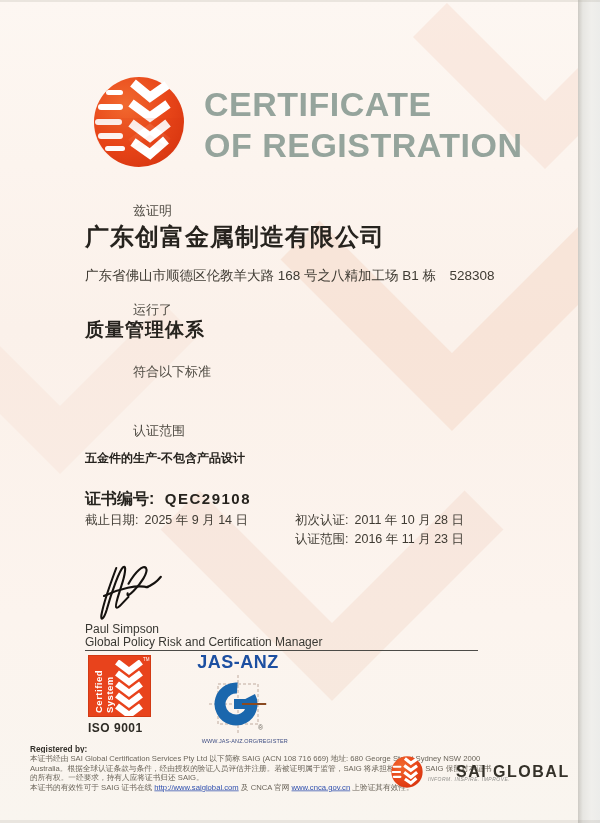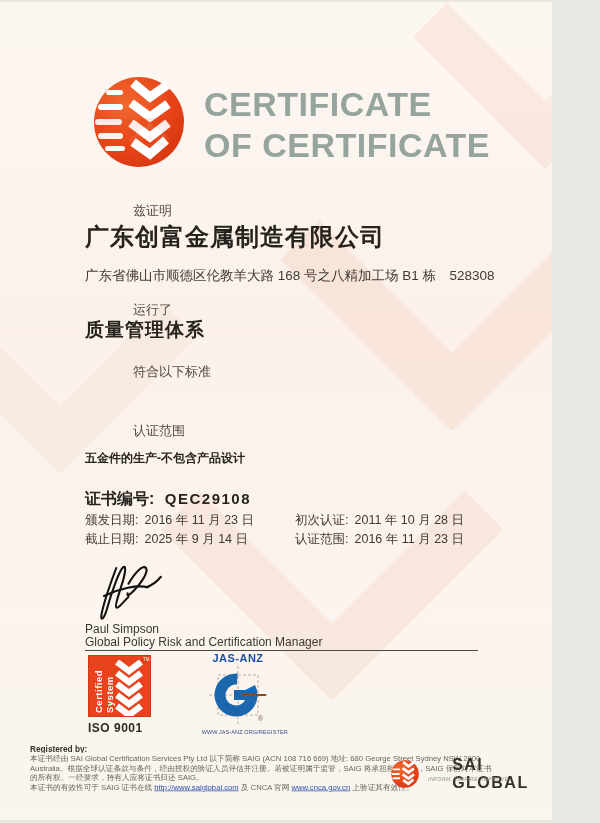--- a/index.html
+++ b/index.html
@@ -1,19 +1,19 @@
 <!DOCTYPE html>
 <html><head>
 <meta charset="utf-8">
 <style>
   * { margin:0; padding:0; box-sizing:border-box; }
   html,body { background:#e9e7e2; }
   body { font-family:"Liberation Sans", sans-serif; }
   .paper {
-    position:relative; width:552px; height:823px; overflow:hidden;
+    position:relative; width:600px; height:823px; overflow:hidden;
     background:linear-gradient(180deg,#fdf7f2 0%,#fbf1ea 40%,#fcf4ee 75%,#f9f5ef 100%);
   }
   .abs { position:absolute; }
   
   .wm { position:absolute; left:0; top:0; pointer-events:none; }
   
   .ball { left:93px; top:76px; width:92px; height:92px; }
   .ball-reflection { left:93px; top:170px; width:92px; height:52px; opacity:.12;
     transform:scaleY(-1); transform-origin:center top;
     -webkit-mask-image:linear-gradient(to top,rgba(0,0,0,.9),transparent 75%);
@@ -46,21 +46,21 @@
   .cs-box { left:88px; top:655px; width:63px; height:62px; background:#e8431c;
     border:1px solid #d23a14; }
   .cs-vtext { position:absolute; left:4px; bottom:3px; writing-mode:vertical-rl;
     transform:rotate(180deg); color:#fff; font-weight:700; font-size:9.5px; letter-spacing:.5px; }
   .cs-tm { position:absolute; right:1px; top:1px; color:#fff; font-size:10px;
     transform:scale(.45); transform-origin:right top; }
   .cs-chev { position:absolute; right:6px; top:4px; }
   .cs-caption { left:88px; top:721px; font-size:12px; font-weight:700; color:#2e2b25;
     letter-spacing:.5px; }
   .jas { left:172px; top:652px; width:132px; text-align:center; }
-  .jas-name { font-size:11px; font-weight:700; color:#1c4fa1; letter-spacing:.5px; }
+  .jas-name { font-size:18px; font-weight:700; color:#1c4fa1; letter-spacing:.5px; }
   .jas-emblem { margin-top:1px; }
   .jas-url { font-size:10px; color:#3d4c82; letter-spacing:.2px; white-space:nowrap;
     transform:scale(.55); transform-origin:center top; margin-top:-2px; }
   
   .regby { left:30px; top:744px; font-size:11px; font-weight:700; color:#33302a;
     transform:scale(.75); transform-origin:left top; white-space:nowrap; }
   .fine { left:30px; top:754px; width:492px; font-size:10.5px; line-height:13px;
     color:#6b655a; transform:scale(.73); transform-origin:left top; }
   .fine span { display:block; white-space:nowrap; }
   .fine .inline-line span, .fine .inline-line a { display:inline; }
@@ -115,44 +115,41 @@
   <svg class="abs ball-reflection" viewBox="0 0 92 92" preserveAspectRatio="xMidYMin slice">
     <circle cx="46" cy="46" r="45" fill="#d5330f"></circle>
     <g stroke="#fff" stroke-width="9" fill="none">
       <polyline points="40,7 57,21 74,9"></polyline>
       <polyline points="38,27 57,41 75,28"></polyline>
     </g>
   </svg>
 
   <div class="abs title">
     <div>CERTIFICATE</div>
-    <div>OF CERTIFICATE</div>
+    <div>OF REGISTRATION</div>
   </div>
 
   <div class="abs lab certify">兹证明</div>
   <div class="abs big company">广东创富金属制造有限公司</div>
   <div class="abs address">广东省佛山市顺德区伦教羊大路 168 号之八精加工场 B1 栋　528308</div>
 
   <div class="abs lab operates">运行了</div>
   <div class="abs big system">质量管理体系</div>
 
   <div class="abs lab stdlab">符合以下标准</div>
 
   <div class="abs lab scopelab">认证范围</div>
   <div class="abs big scopeval">五金件的生产-不包含产品设计</div>
 
   <div class="abs certno">
     <span>证书编号:</span>
     <span class="val">QEC29108</span>
   </div>
 
   <div class="abs dates dcol-left">
-    <div>
-      <span class="dl">颁发日期:</span><span>2016 年 11 月 23 日</span>
-    </div>
     <div>
       <span class="dl">截止日期:</span><span>2025 年 9 月 14 日</span>
     </div>
   </div>
   <div class="abs dates dcol-right">
     <div>
       <span class="dl">初次认证:</span><span>2011 年 10 月 28 日</span>
     </div>
     <div>
       <span class="dl">认证范围:</span><span>2016 年 11 月 23 日</span>

